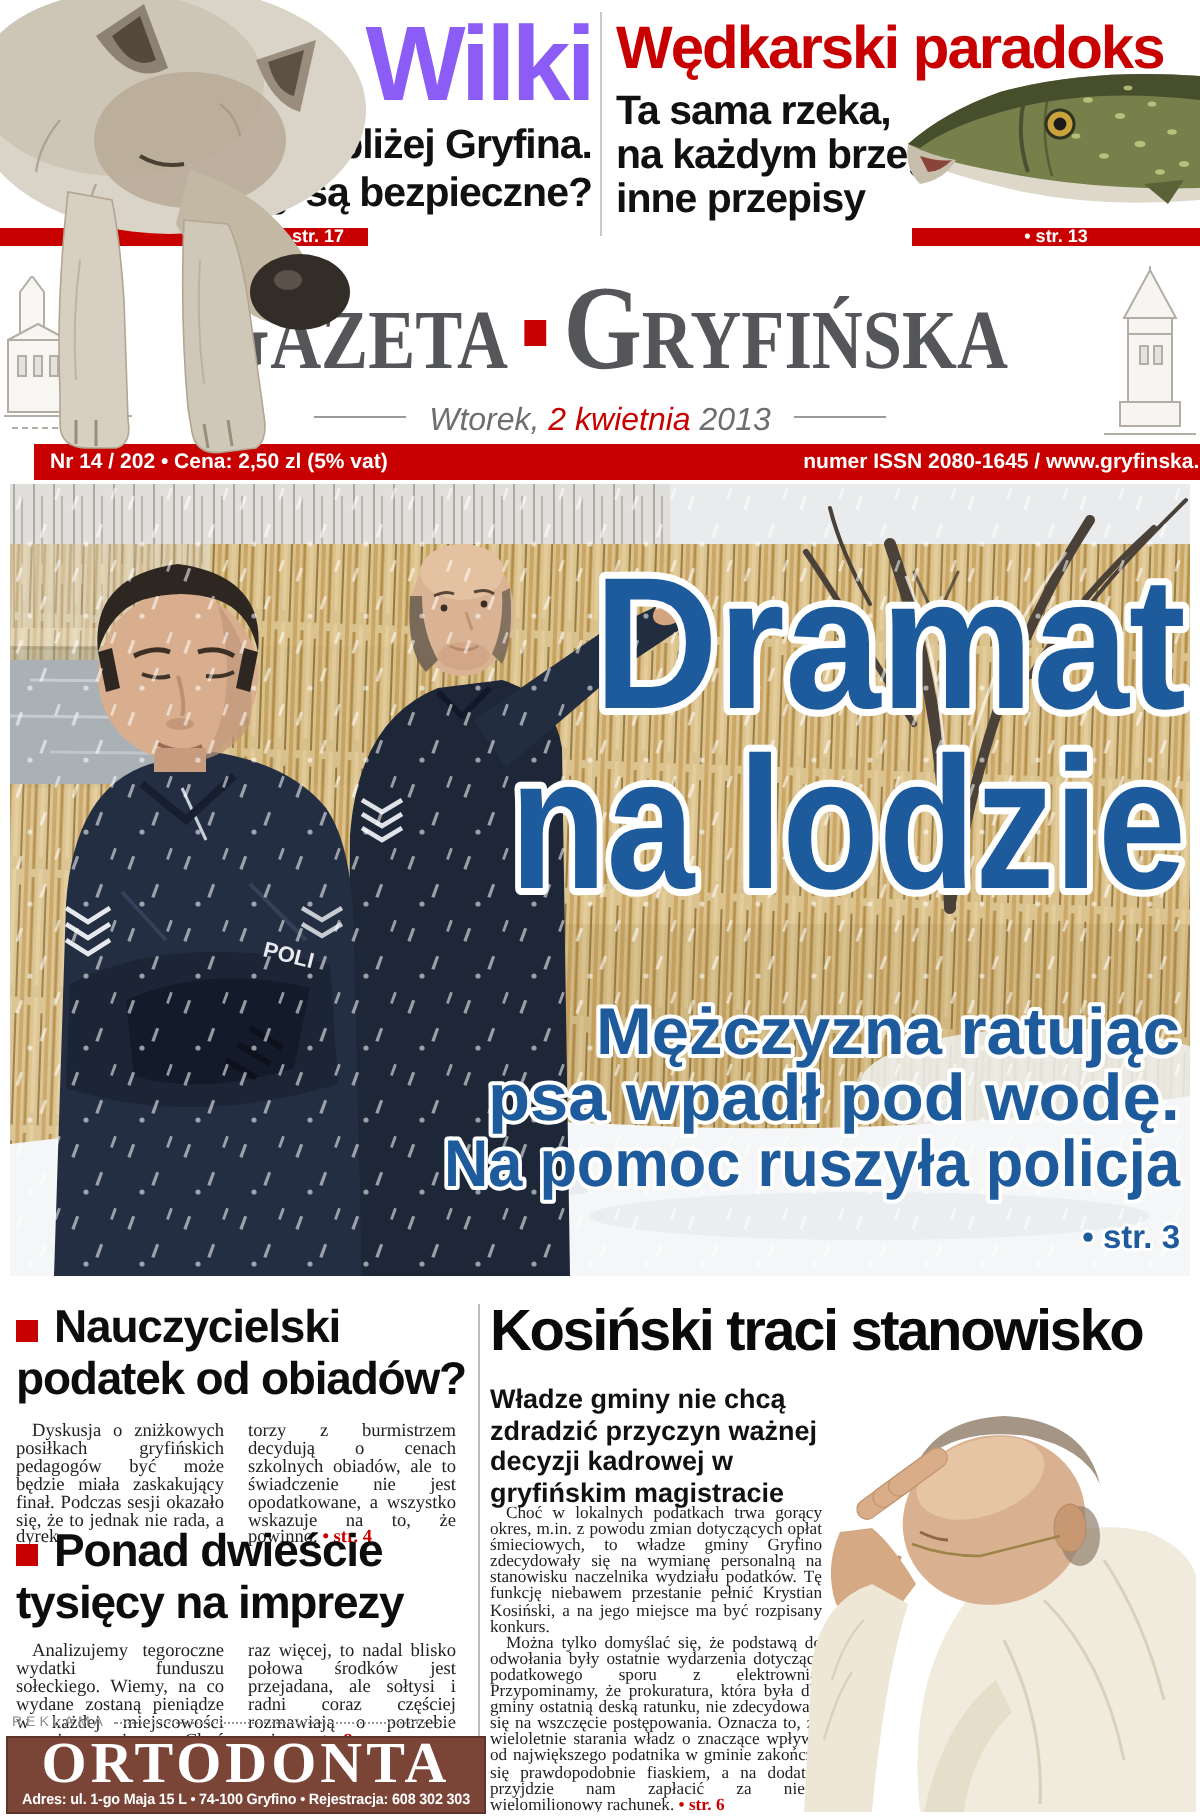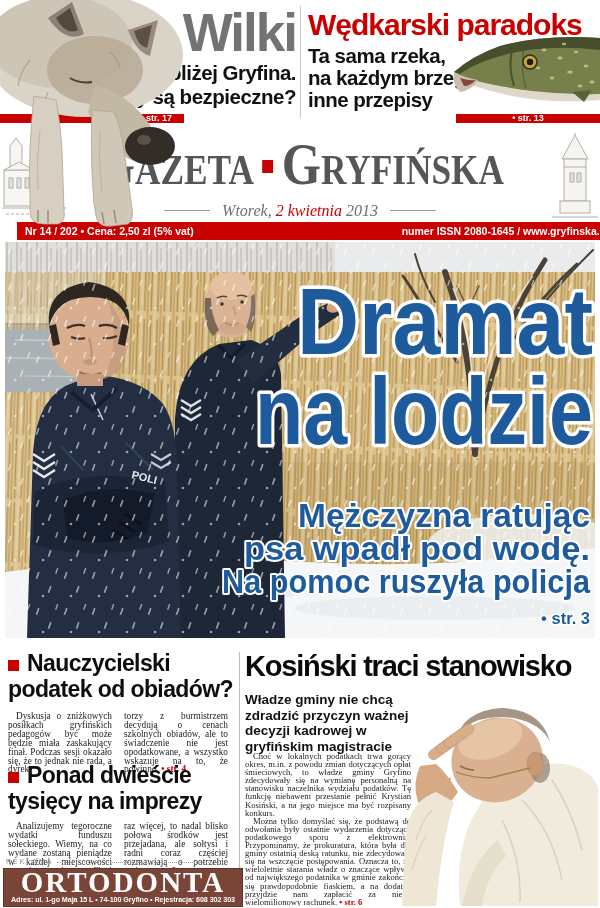--- a/index.html
+++ b/index.html
@@ -1,31 +1,31 @@
 <!DOCTYPE html>
 <html><head>
 <meta charset="utf-8">
 <style>
   html,body{margin:0;padding:0;background:#888;}
   #page{position:relative;width:600px;height:908px;background:#fff;overflow:hidden;
         font-family:"Liberation Sans",sans-serif;margin:0 auto;}
   .abs{position:absolute;}
   
-  .teaser-title-l{font-weight:bold;font-size:53px;letter-spacing:-2px;color:#737373;line-height:1;margin-left:28px;}
+  .teaser-title-l{font-weight:bold;font-size:53px;letter-spacing:-2px;color:#8b5cf6;line-height:1;margin-left:28px;}
   .teaser-sub{font-weight:bold;font-size:20.5px;letter-spacing:-0.5px;color:#111;line-height:1.15;}
   .red-bar{background:#c80000;height:9px;}
   .red-bar span{color:#fff;font-size:9px;font-weight:bold;line-height:9px;display:block;}
   .teaser-title-r{font-weight:bold;font-size:30px;letter-spacing:-1px;color:#c80000;line-height:1;}
   .vdiv-top{width:1px;background:#c9c9c9;}
   
   .masthead-line{white-space:nowrap;font-family:"Liberation Serif",serif;font-weight:bold;
      font-variant:small-caps;font-size:60px;color:#55565a;line-height:1;
      display:inline-block;transform:scaleX(0.84);transform-origin:50% 50%;}
   .mast-sq{display:inline-block;width:13px;height:13px;background:#c80000;margin:0 10px 8px 10px;vertical-align:middle;}
-  .dateline{font-family:Liberation Serif, serif;font-style:italic;font-size:16px;color:#6d6e71;}
+  .dateline{font-family:Liberation Sans, sans-serif;font-style:italic;font-size:16px;color:#6d6e71;}
   .dateline .hl{color:#c80000;}
   .date-dash{display:inline-block;width:46px;height:1px;background:#9a9a98;vertical-align:middle;margin:0 12px 4px 12px;}
   
   .infobar{background:#c80000;color:#fff;font-size:10.5px;font-weight:bold;line-height:18px;}
   
   .sec-head{font-weight:bold;font-size:23px;letter-spacing:-0.6px;color:#0d0d0d;line-height:26px;}
   .red-sq{display:inline-block;width:11px;height:11px;background:#c80000;margin-right:8px;}
   .body-txt{font-family:"Liberation Serif",serif;font-size:9.3px;line-height:8.9px;color:#222;
             text-align:justify;}
   .body-txt .ind{display:inline-block;width:8px;}

